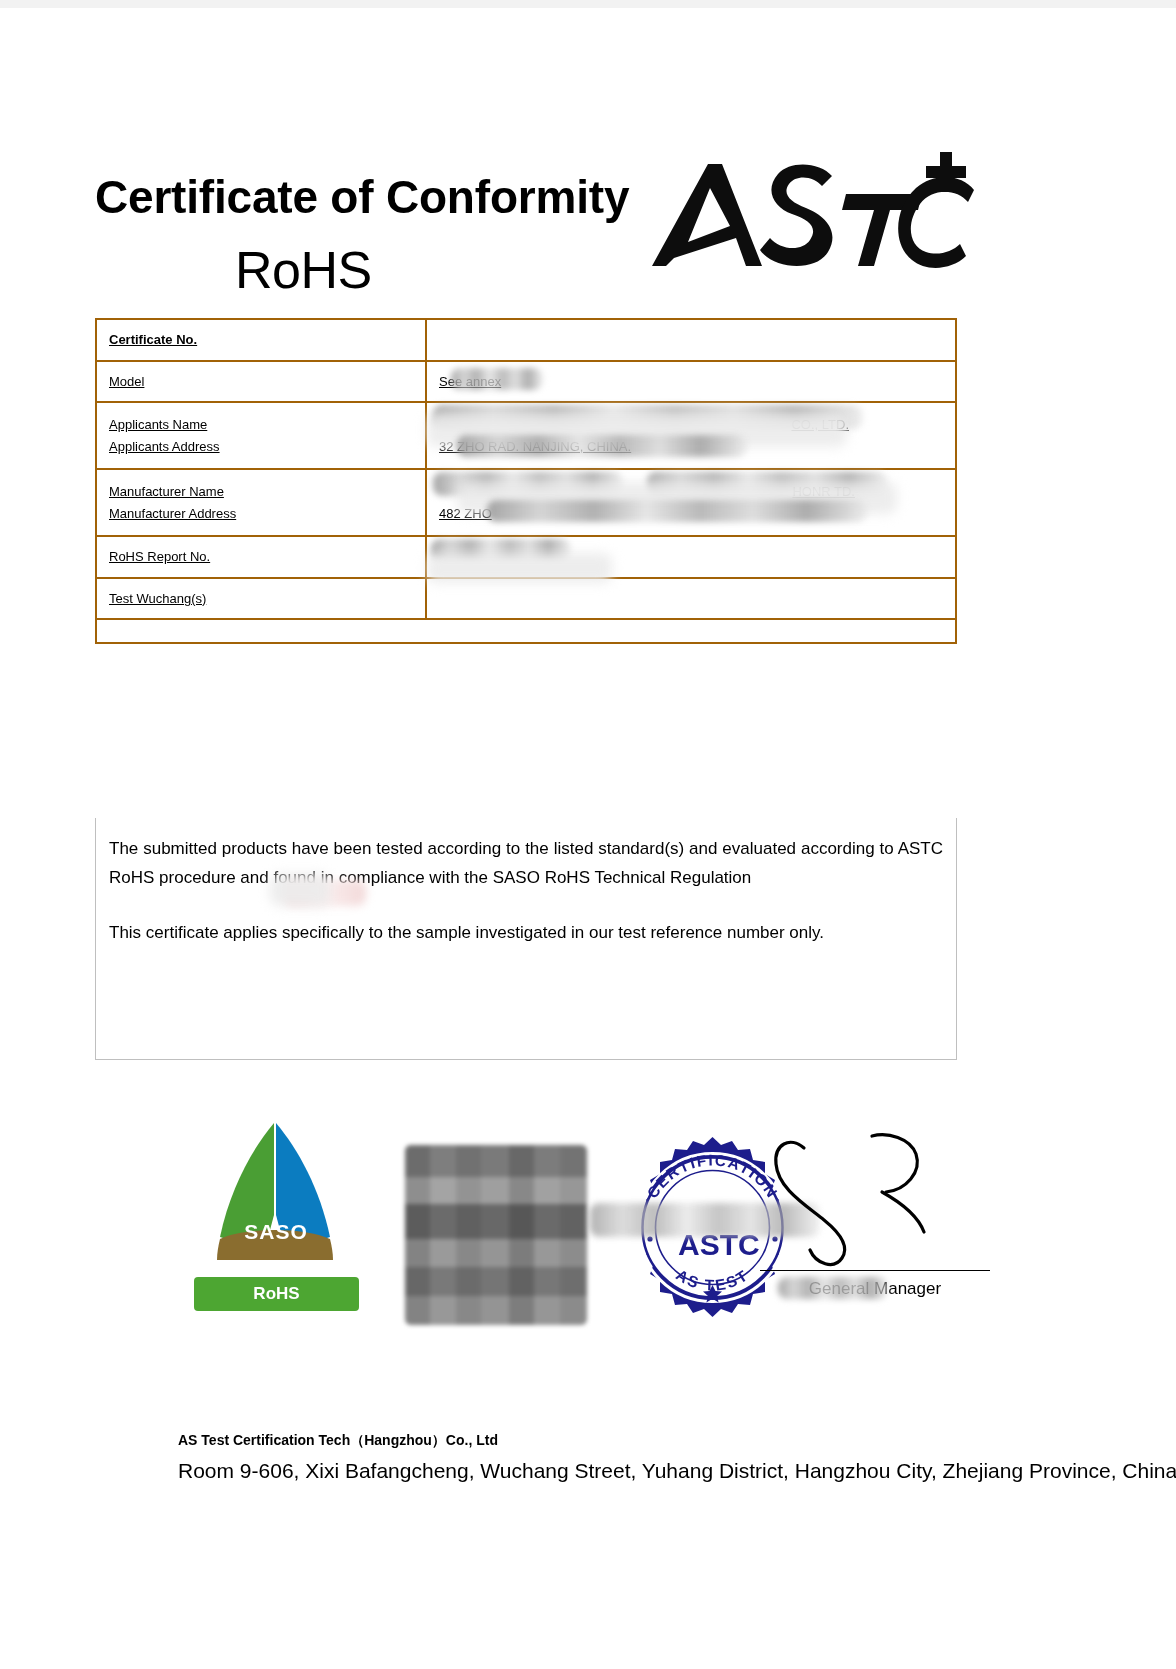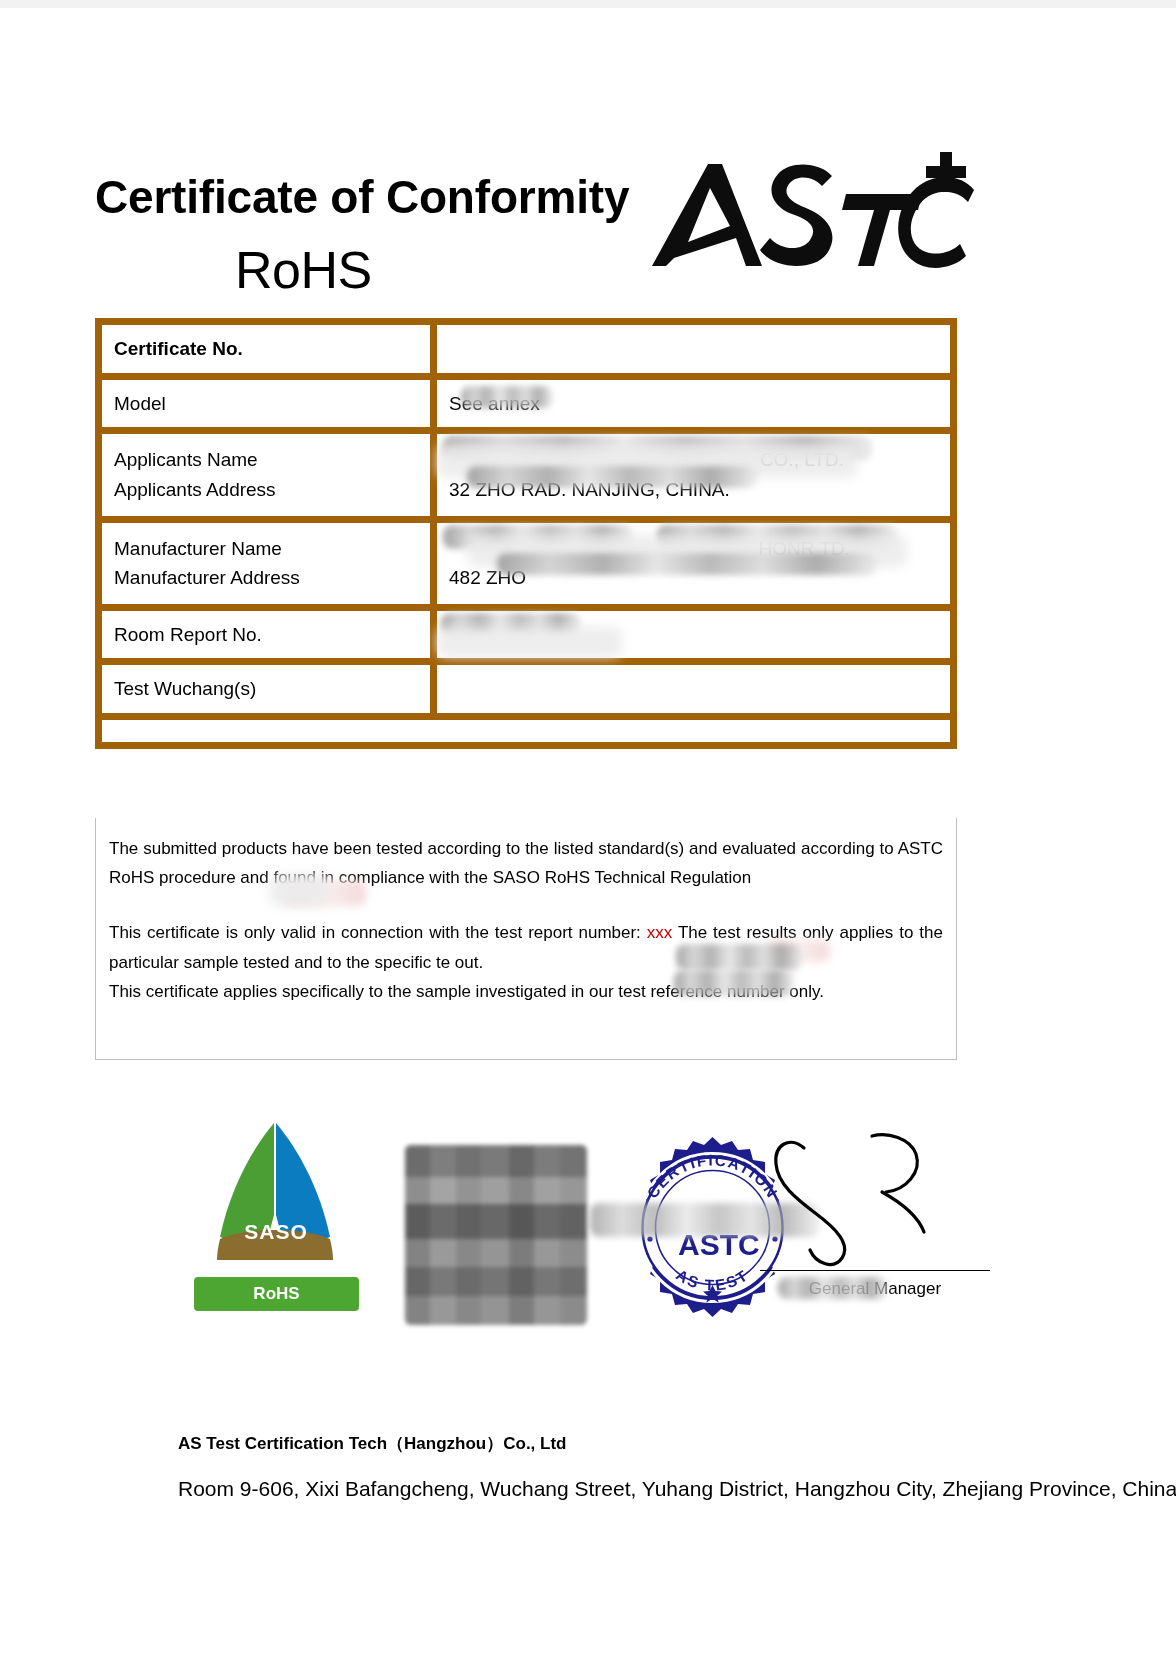--- a/index.html
+++ b/index.html
@@ -57,25 +57,26 @@
 
   
   .tbl {
     position: absolute;
     left: 95px; top: 318px;
     width: 862px;
     border-collapse: collapse;
     table-layout: fixed;
   }
   .tbl td {
-    border: 7px solid #a16207;
+    border: 2px solid #a16207;
     padding: 0;
     vertical-align: middle;
-    font-size: 19px;
+    font-size: 13px;
     line-height: 1.35;
+    text-decoration: underline;
   }
   .cell-label {
     width: 316px;
     padding: 11px 0 11px 12px !important;
   }
   .cell-value {
     padding: 11px 0 11px 12px !important;
     position: relative;
   }
   .lbl-bold { font-weight: bold; }
@@ -211,23 +212,23 @@
     font-size: 17px;
   }
 
   
   .footer {
     position: absolute;
     left: 178px; top: 1432px;
     width: 830px;
   }
   .f-company {
-    font-size: 17px;
+    font-size: 14px;
     font-weight: bold;
-    margin-bottom: 22px;
+    margin-bottom: 9px;
   }
   .f-line {
     font-size: 21px;
     margin-bottom: 8px;
     white-space: nowrap;
   }
   .f-link {
     color: #0000cc;
     text-decoration: underline;
   }
@@ -309,21 +310,21 @@
           <div style="text-align:right; padding-right:100px;">HONR TD.</div>
           <div>482 ZHO</div>
           <span class="redact blur-grey" style="left:6px; top:2px; width:190px; height:24px;"></span>
           <span class="redact blur-grey" style="left:220px; top:2px; width:240px; height:24px;"></span>
           <span class="redact blur-soft" style="left:30px; top:12px; width:440px; height:32px;"></span>
           <span class="redact blur-grey" style="left:60px; top:30px; width:380px; height:22px;"></span>
         </td>
       </tr>
 
       <tr>
-        <td class="cell-label">Room Report No.</td>
+        <td class="cell-label">RoHS Report No.</td>
         <td class="cell-value">
           <span></span>
           <span class="redact blur-grey" style="left:4px; top:2px; width:140px; height:22px;"></span>
           <span class="redact blur-soft" style="left:0px; top:16px; width:185px; height:30px;"></span>
         </td>
       </tr>
 
 
       <tr>
         <td class="cell-label">Test Wuchang(s)</td>
@@ -336,28 +337,20 @@
     </tbody>
   </table>
 
   <div class="stmt">
     <p>
       <span>The submitted products have been tested according to the listed standard(s) and evaluated according to ASTC RoHS procedure and found in compliance with the SASO RoHS Technical Regulation</span>
       <span class="redact blur-red" style="left:188px; top:62px; width:82px; height:26px;"></span>
       <span class="redact blur-soft" style="left:174px; top:56px; width:60px; height:32px;"></span>
     </p>
     <div class="gap"></div>
-    <p>
-      <span>This certificate is only valid in connection with the test report number:</span>
-      <span class="redtext">xxx</span>
-      <span>The test results only applies to the particular sample tested and to the specific te out.</span>
-      <span class="redact blur-red" style="left:672px; top:122px; width:62px; height:22px;"></span>
-      <span class="redact blur-grey" style="left:580px; top:126px; width:126px; height:26px;"></span>
-      <span class="redact blur-grey" style="left:578px; top:152px; width:120px; height:26px;"></span>
-    </p>
     <p>This certificate applies specifically to the sample investigated in our test reference number only.</p>
   </div>
 
   <div class="logos">
 
     <div class="saso">
       <svg class="saso-mark" viewBox="0 0 170 145">
         <path d="M84 8 C62 34 40 74 30 122 C46 128 62 130 76 130 L84 100 Z" fill="#4a9e34"></path>
         <path d="M86 8 C108 34 130 74 140 122 C124 128 108 130 94 130 L86 100 Z" fill="#0b7cc0"></path>
         <path d="M30 124 C56 112 114 112 140 124 C142 132 143 139 143 145 L27 145 C27 139 28 132 30 124 Z" fill="#8a6d2f"></path>

